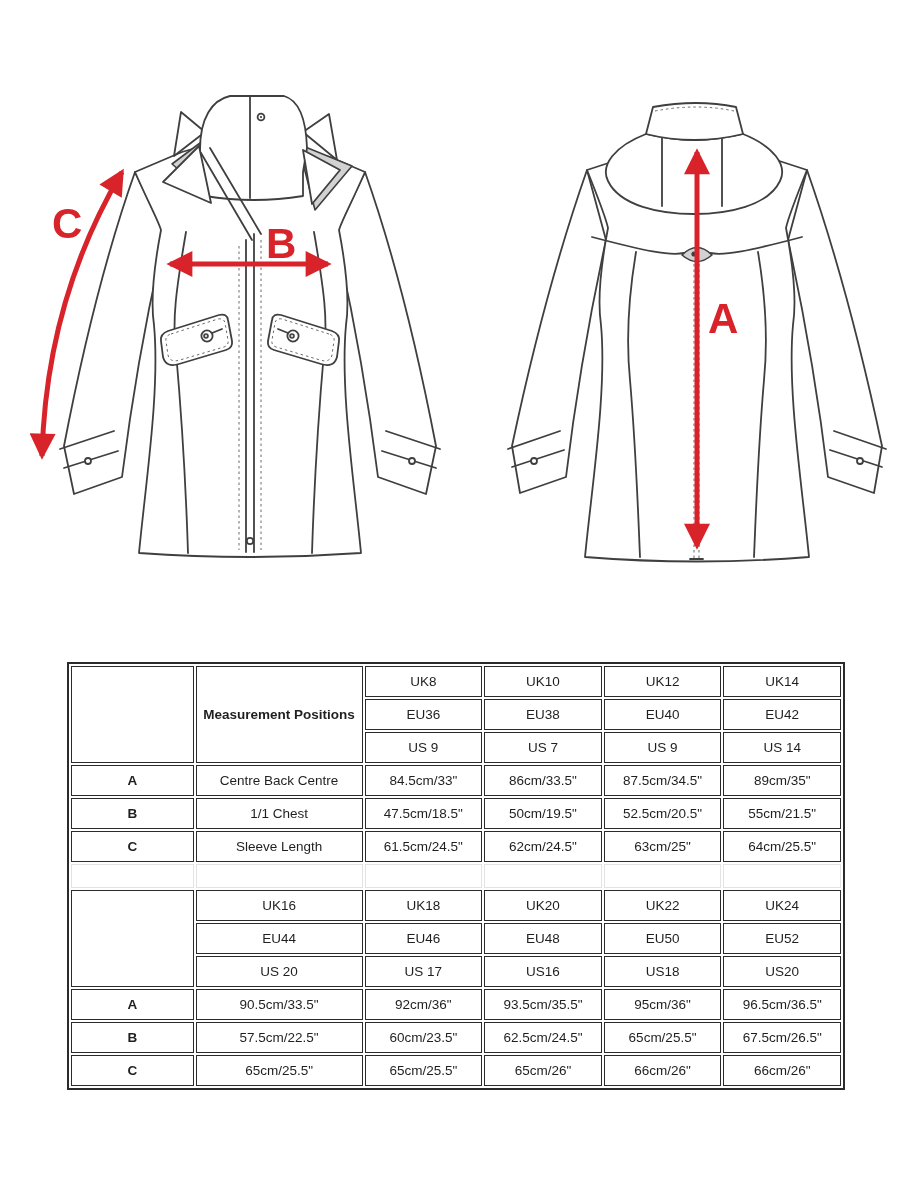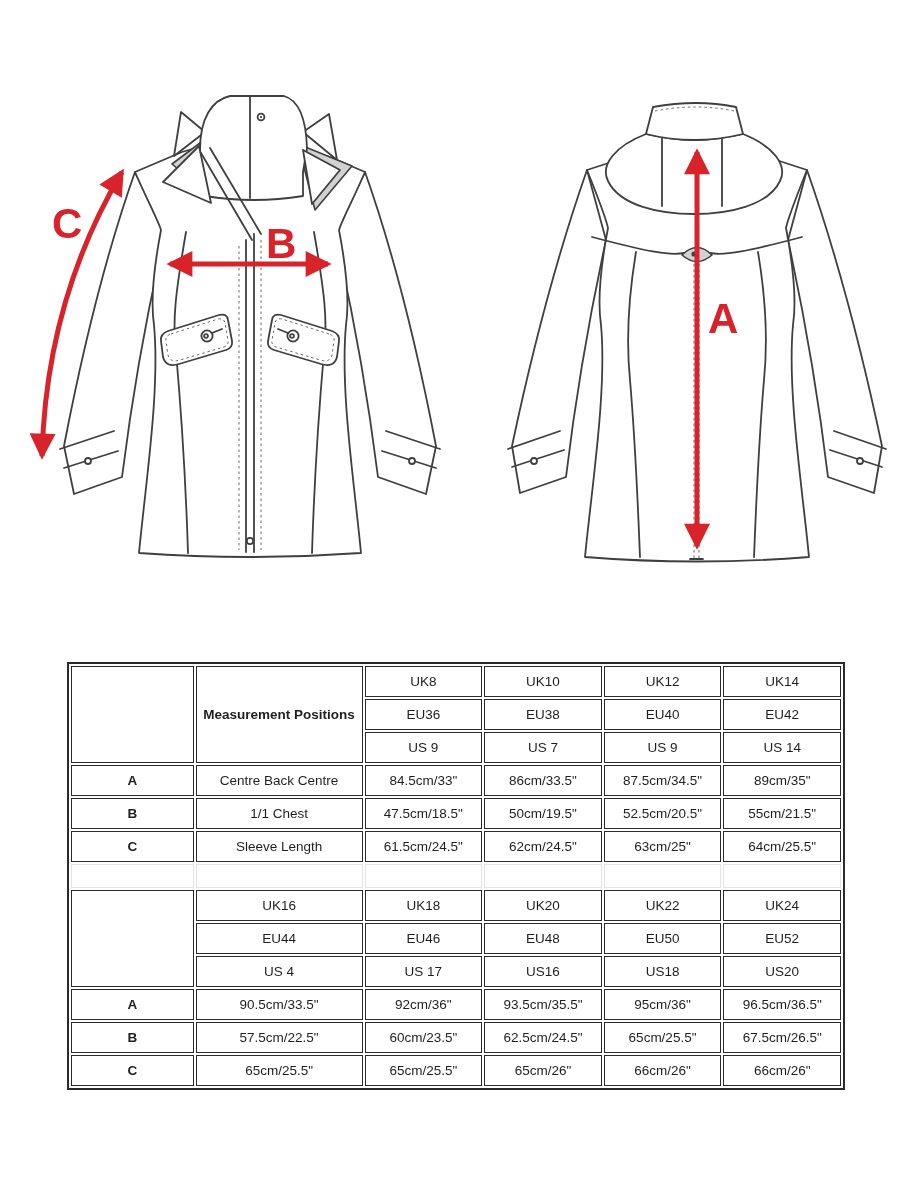--- a/index.html
+++ b/index.html
@@ -230,21 +230,21 @@
           <td class="hdr">UK24</td>
         </tr>
         <tr>
           <td class="hdr">EU44</td>
           <td class="hdr">EU46</td>
           <td class="hdr">EU48</td>
           <td class="hdr">EU50</td>
           <td class="hdr">EU52</td>
         </tr>
         <tr>
-          <td class="hdr">US 4</td>
+          <td class="hdr">US 20</td>
           <td class="hdr">US 17</td>
           <td class="hdr">US16</td>
           <td class="hdr">US18</td>
           <td class="hdr">US20</td>
         </tr>
         <tr>
           <td class="rowkey">A</td>
           <td>90.5cm/33.5"</td>
           <td>92cm/36"</td>
           <td>93.5cm/35.5"</td>

